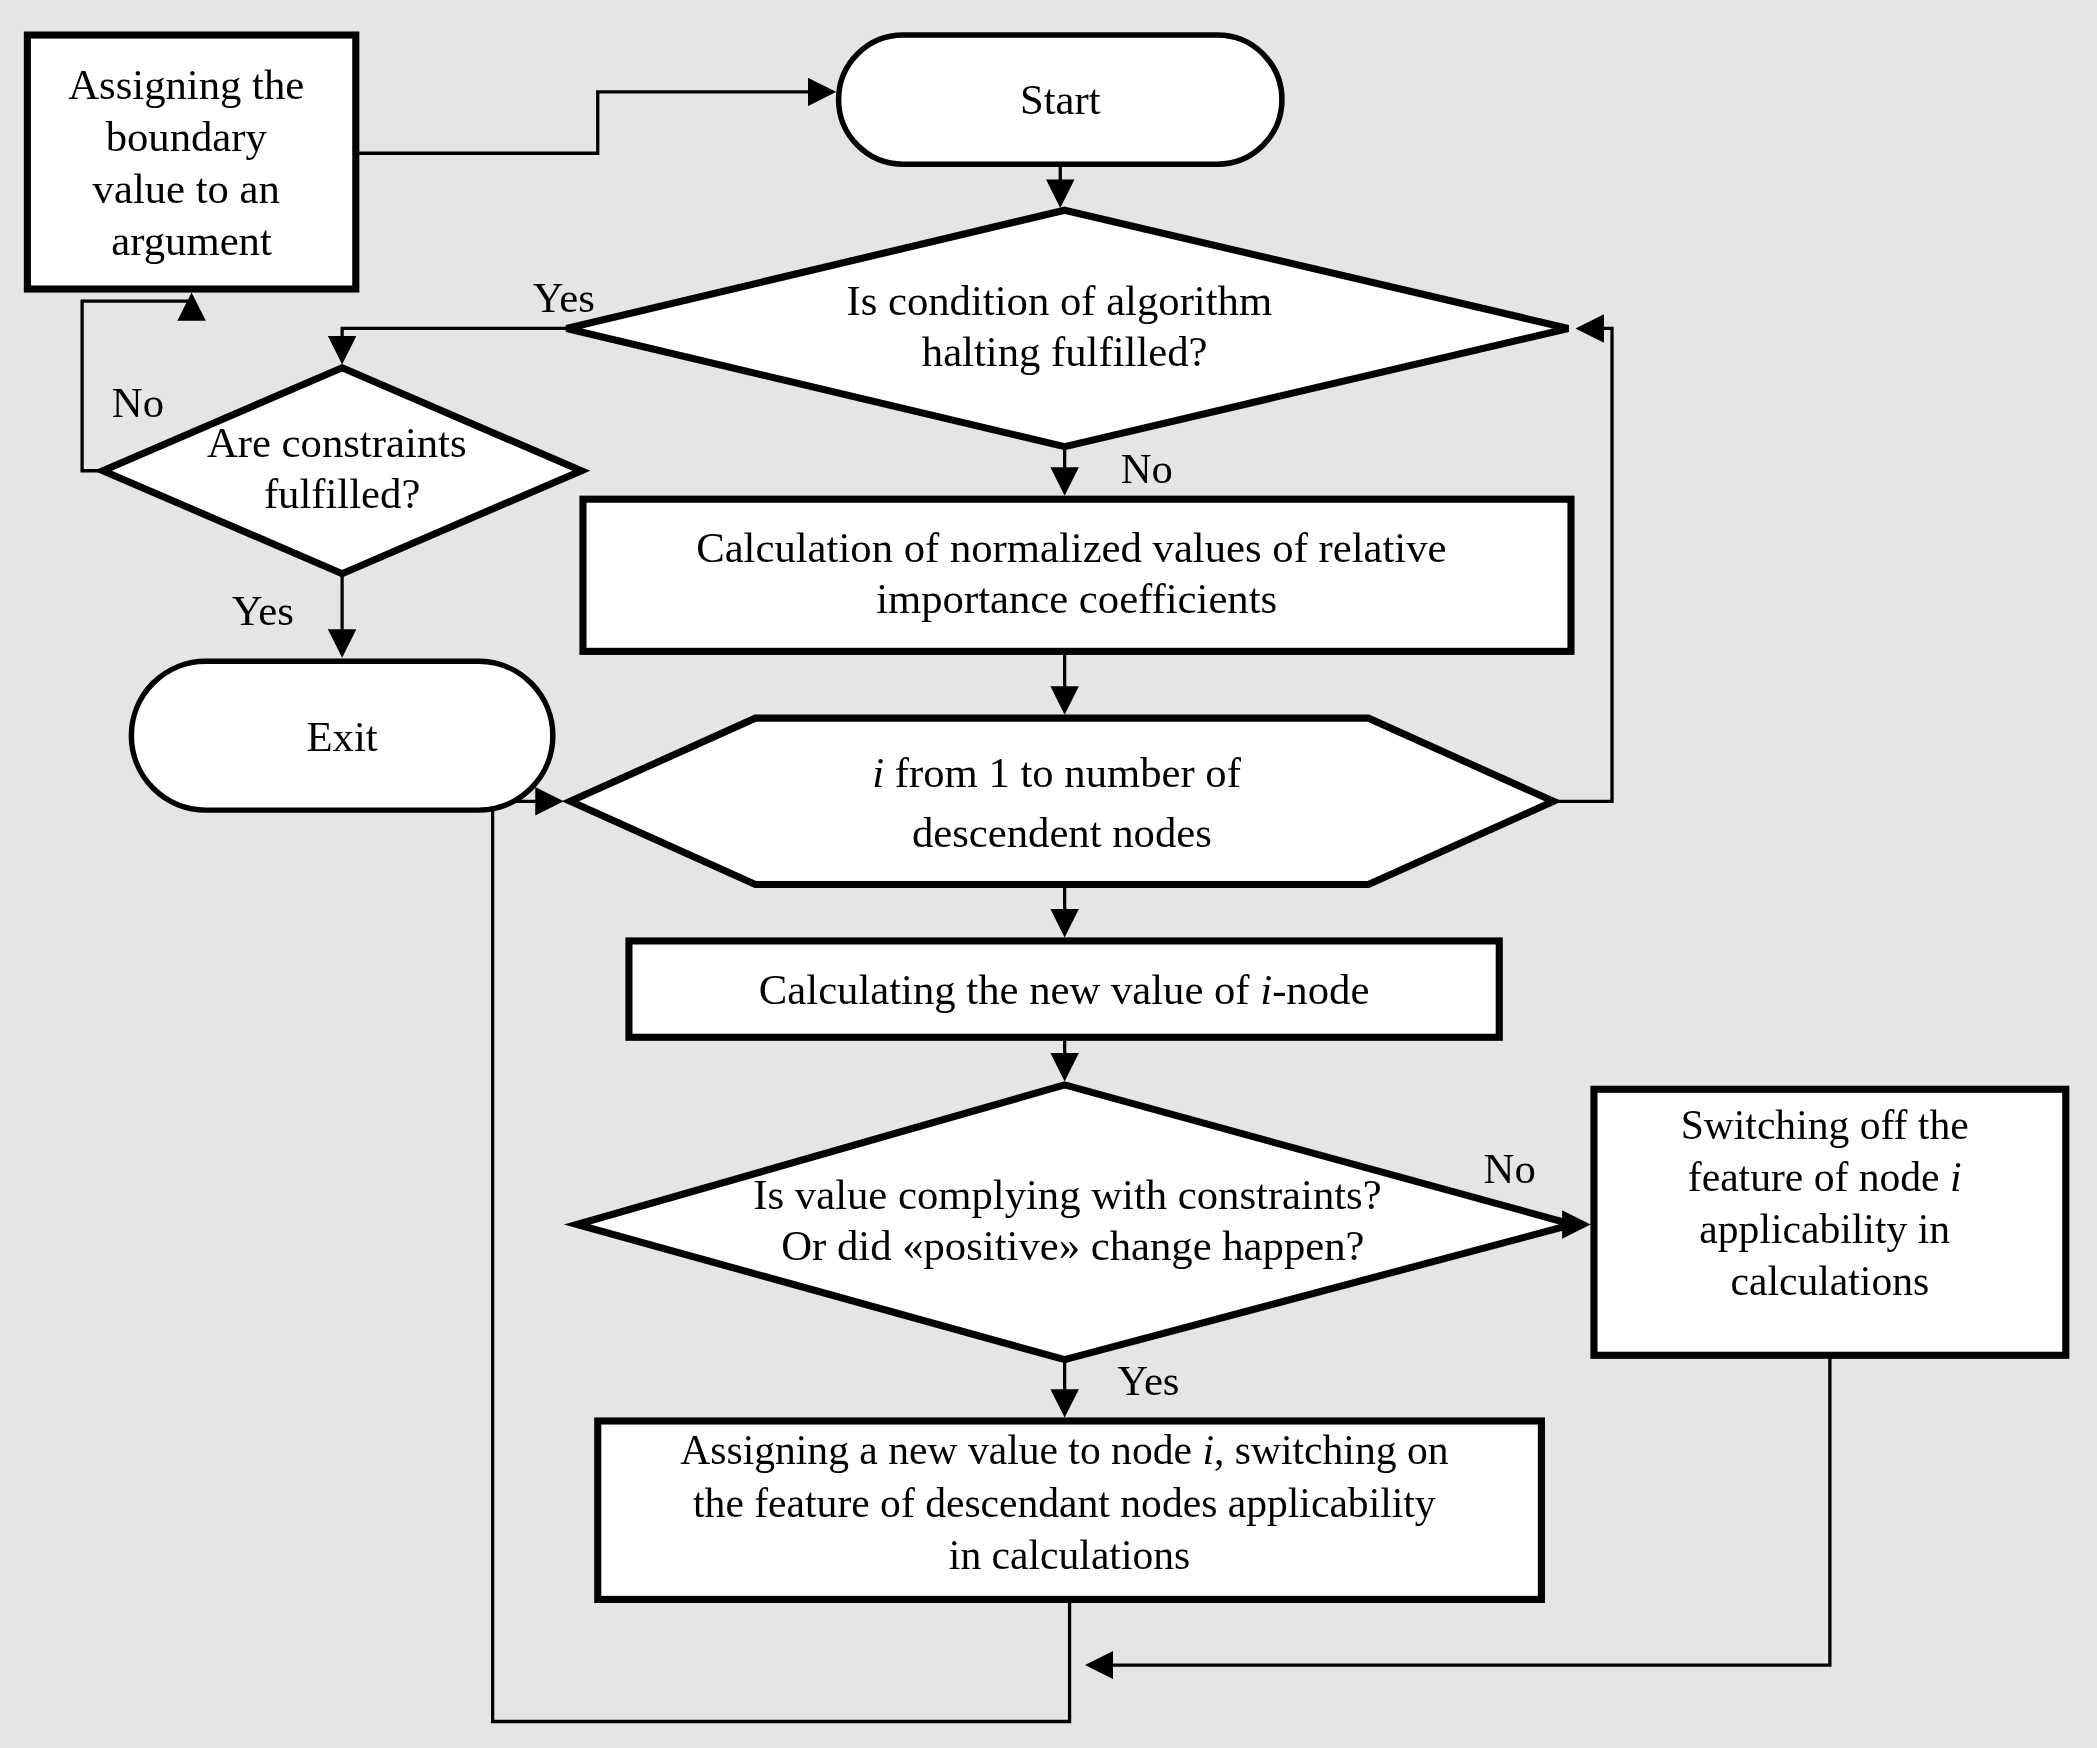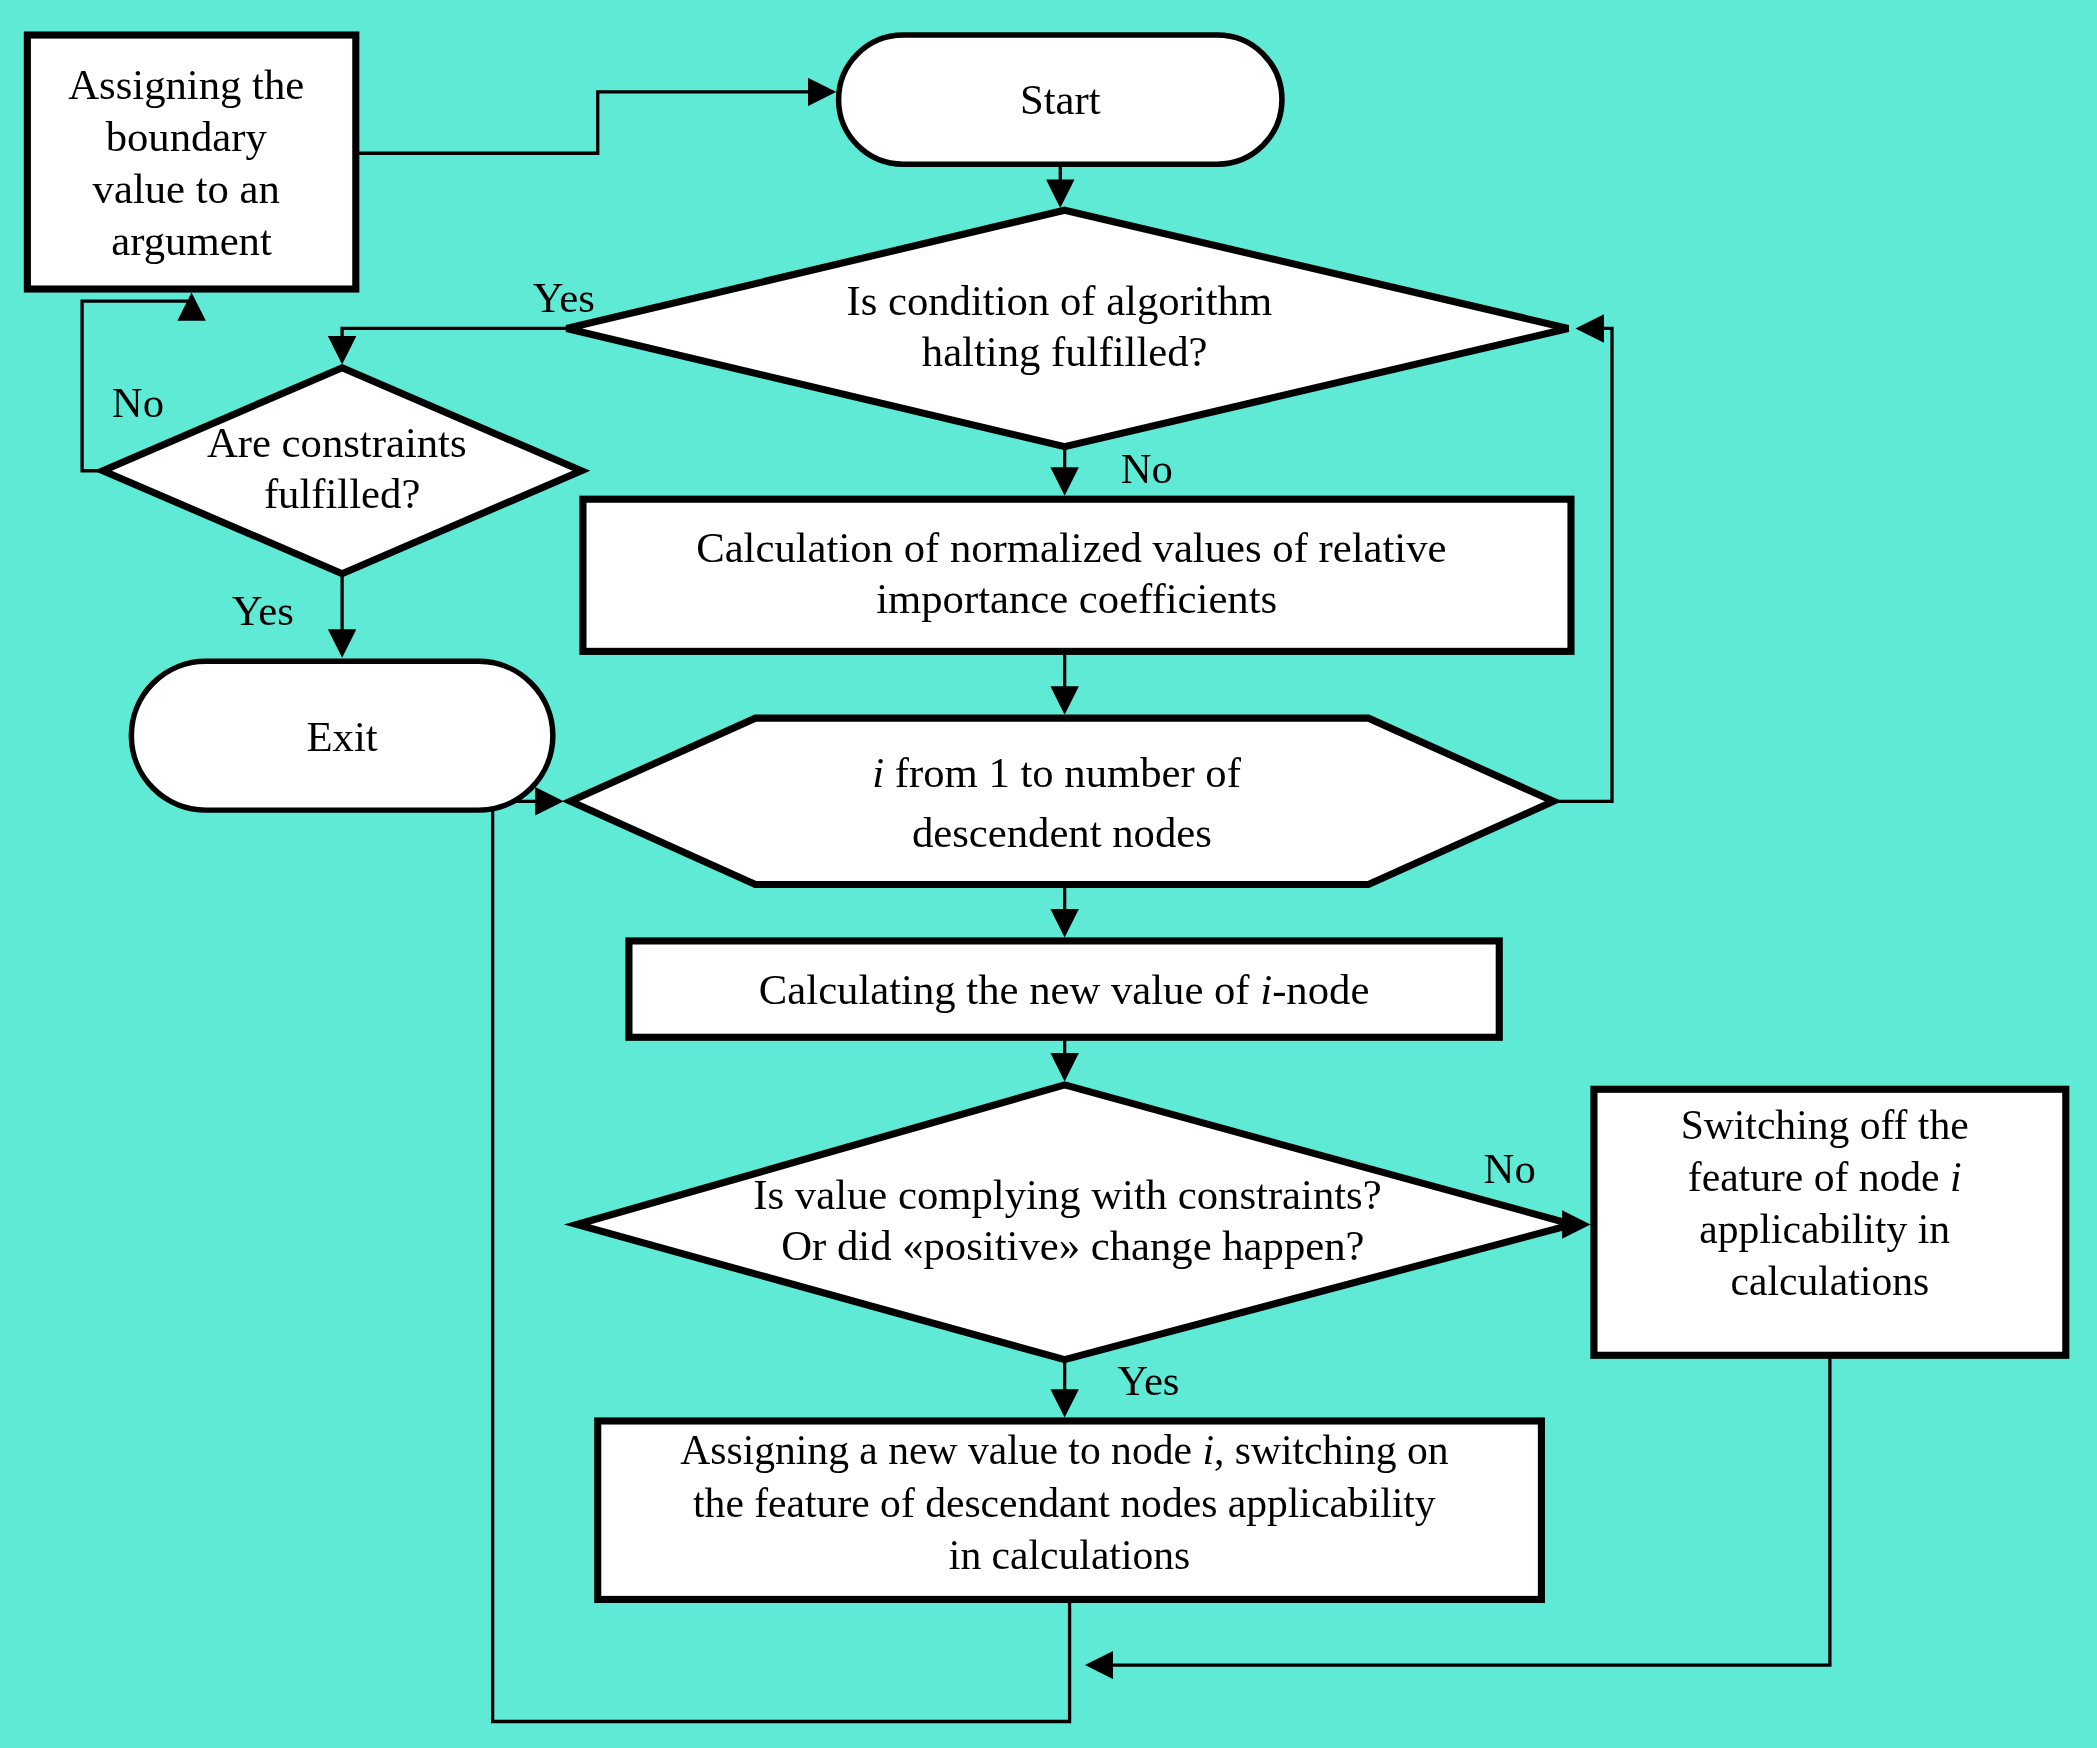--- a/index.html
+++ b/index.html
@@ -2,21 +2,21 @@
 <html style="font-size:8.8px"><head>
 <meta charset="utf-8">
 <style>
   html, body {
     margin: 0;
     padding: 0;
     background: #ffffff;
   }
   .diagram-wrap {
     width: 100%;
-    background: #5eead4;
+    background: #e5e5e5;
   }
   svg {
     display: block;
     width: 100%;
     height: auto;
   }
   .shape {
     fill: #ffffff;
     stroke: #000000;
   }

